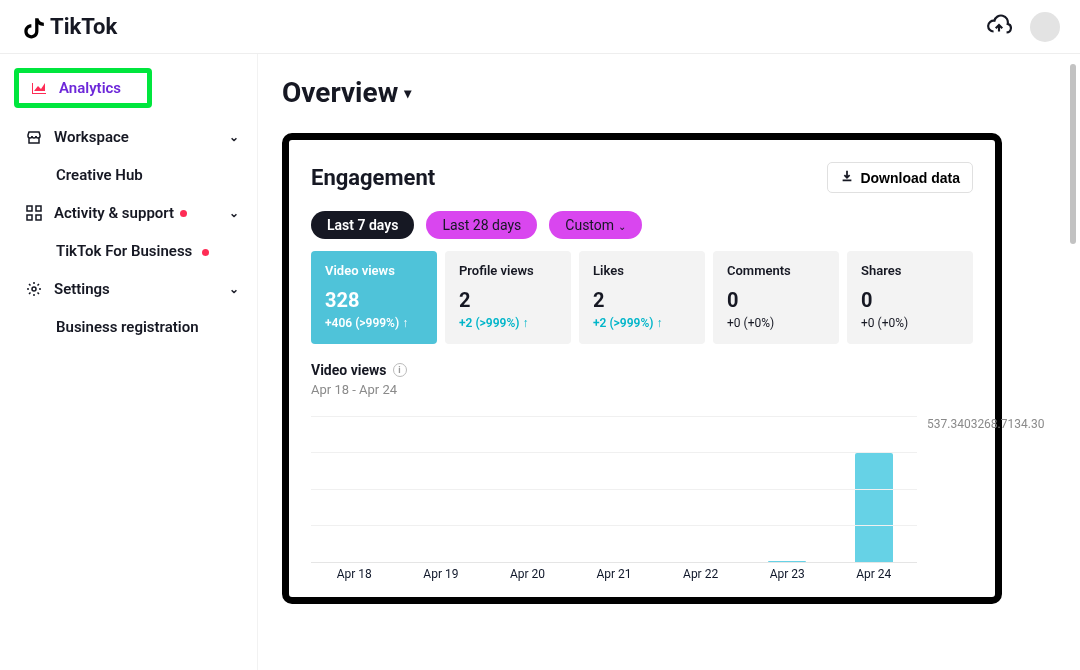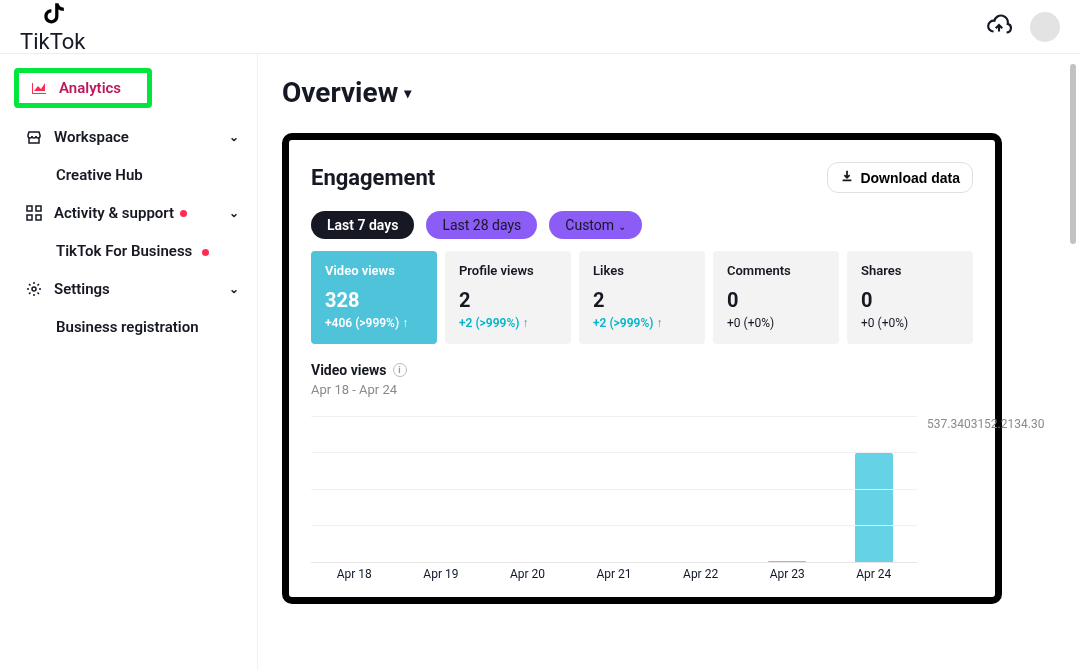--- a/index.html
+++ b/index.html
@@ -1,49 +1,49 @@
 <!DOCTYPE html>
 <html><head>
 <meta charset="utf-8">
 <style>
 * { margin: 0; padding: 0; box-sizing: border-box; }
 body { font-family: -apple-system, BlinkMacSystemFont, "Segoe UI", Roboto, Helvetica, Arial, sans-serif; background: #fff; color: #161823; width: 1080px; height: 670px; overflow: hidden; }
 
 .topbar { height: 54px; border-bottom: 1px solid #eee; display: flex; align-items: center; justify-content: space-between; padding: 0 20px; }
-.brand { display: flex; align-items: center; gap: 4px; font-size: 22px; font-weight: 400; flex-direction: column; }
+.brand { display: flex; align-items: center; gap: 4px; font-size: 22px; font-weight: 700; }
 .brand svg { width: 26px; height: 26px; }
 .topbar-right { display: flex; align-items: center; gap: 18px; }
 .cloud-icon svg { width: 26px; height: 26px; }
 .avatar { width: 30px; height: 30px; border-radius: 50%; background: #e3e3e3; }
 
 .layout { display: flex; height: calc(670px - 54px); }
 
 .sidebar { width: 258px; padding: 14px 8px 14px 14px; border-right: 1px solid #f2f2f2; }
 .nav-item { display: flex; align-items: center; padding: 10px 10px; font-size: 15px; font-weight: 600; cursor: pointer; border-radius: 6px; }
 .nav-item .nav-icon { width: 20px; margin-right: 10px; display: inline-flex; justify-content: center; }
 .nav-item .chev { margin-left: auto; font-size: 12px; }
 .nav-sub { padding: 10px 10px 10px 42px; font-size: 15px; font-weight: 600; cursor: pointer; }
 .active-highlight { border: 5px solid #00e63d; border-radius: 4px; display:inline-block; }
-.active-highlight .nav-item { color: #be185d; padding: 6px 26px 6px 10px; }
+.active-highlight .nav-item { color: #6d28d9; padding: 6px 26px 6px 10px; }
 .reddot { display:inline-block; width:7px; height:7px; background:#fe2c55; border-radius:50%; margin-left:6px; vertical-align: middle;}
 
 .main { flex: 1; background: #fff; padding: 22px 0 0 24px; position: relative; overflow: hidden; }
 .scrollbar { position: absolute; right: 4px; top: 10px; width: 6px; height: 180px; background: #c2c2c2; border-radius: 3px; }
 
 .page-title { font-size: 28px; font-weight: 700; display: flex; align-items: center; gap: 6px; }
 .page-title .drop { font-size: 14px; }
 
 .card { border: 7px solid #000000; border-radius: 10px; margin-top: 24px; padding: 22px 22px 10px 22px; width: 720px; }
 
 .card-head { display: flex; justify-content: space-between; align-items: center; margin-bottom: 18px; }
 .card-head h2 { font-size: 22px; font-weight: 700; }
-.dl-btn { border: 1px solid #e0e0e0; background: #fff; border-radius: 11px; padding: 6px 12px; font-size: 14px; font-weight: 600; display: flex; align-items: center; gap: 6px; cursor: pointer; }
+.dl-btn { border: 1px solid #e0e0e0; background: #fff; border-radius: 5px; padding: 6px 12px; font-size: 14px; font-weight: 600; display: flex; align-items: center; gap: 6px; cursor: pointer; }
 
 .pills { display: flex; gap: 12px; margin-bottom: 12px; }
-.pill { padding: 6px 16px; border-radius: 18px; font-size: 14px; background: #8b5cf6; cursor: pointer; }
+.pill { padding: 6px 16px; border-radius: 18px; font-size: 14px; background: #d946ef; cursor: pointer; }
 .pill.active { background: #161823; color: #fff; font-weight: 600; }
 .pill .chev-sm { font-size: 10px; margin-left: 4px; }
 
 .metrics { display: flex; gap: 8px; margin-bottom: 18px; }
 .metric { flex: 1; background: #f3f3f3; border-radius: 4px; padding: 12px 14px 14px 14px; min-height: 90px; cursor: pointer; }
 .metric.active { background: #4fc3d9; color: #fff; }
 .metric-label { font-size: 13px; font-weight: 600; margin-bottom: 10px; }
 .metric-value { font-size: 20px; font-weight: 700; margin-bottom: 4px; }
 .metric-delta { font-size: 12px; }
 .metric .teal { color: #00b5c9; font-weight: 600; }
@@ -224,21 +224,21 @@
                 </div>
               </div>
           <div class="grid-line" style="bottom: 24.9953%;"></div>
               <div class="grid-line" style="bottom: 50.0093%;"></div>
               <div class="grid-line" style="bottom: 75.0047%;"></div>
               <div class="grid-line" style="bottom: 100%;"></div>
             </div>
           <div class="y-axis" id="yaxis">
               <span>537.3</span>
               <span>403</span>
-              <span>152.2</span>
+              <span>268.7</span>
               <span>134.3</span>
               <span>0</span>
             </div>
           <div class="x-axis" id="xaxis">
               <div class="x-label">Apr 18</div>
               <div class="x-label">Apr 19</div>
               <div class="x-label">Apr 20</div>
               <div class="x-label">Apr 21</div>
               <div class="x-label">Apr 22</div>
               <div class="x-label">Apr 23</div>

